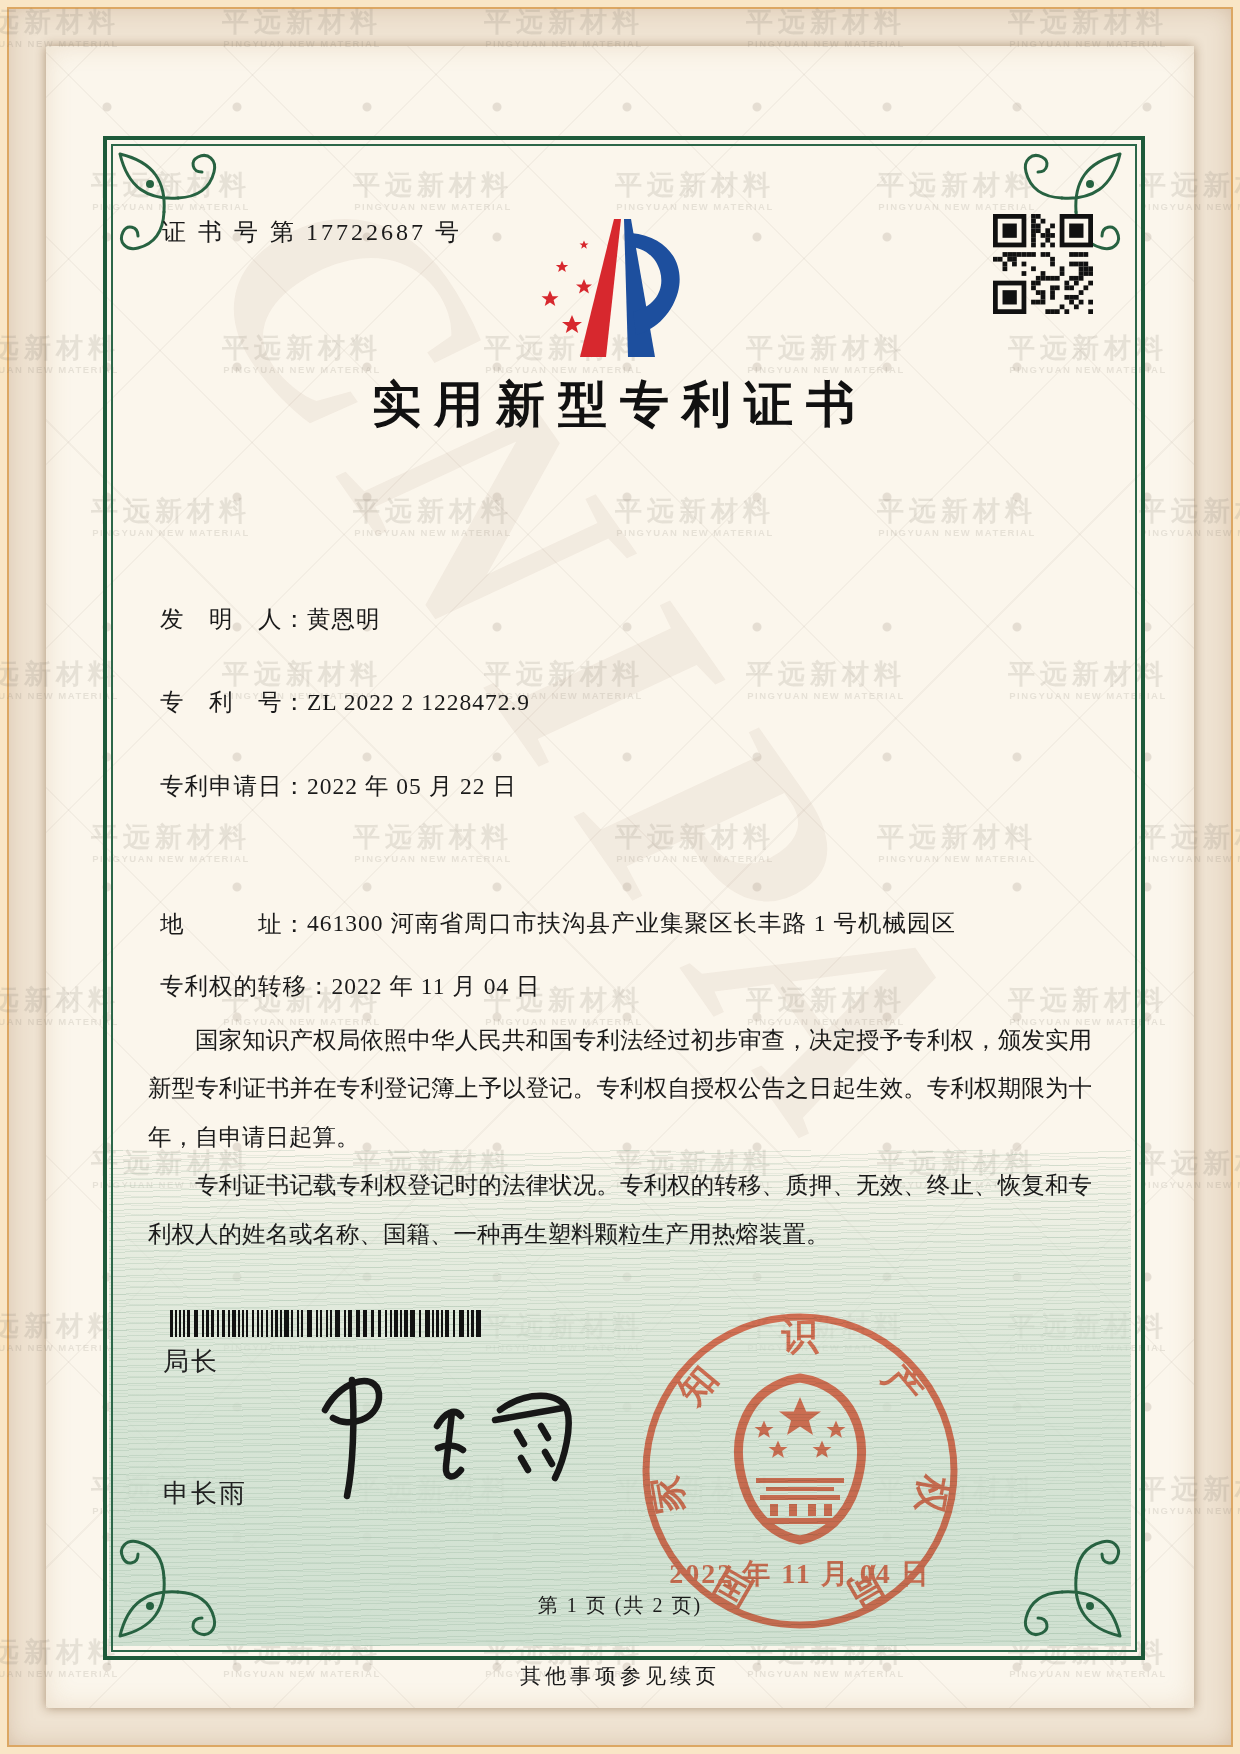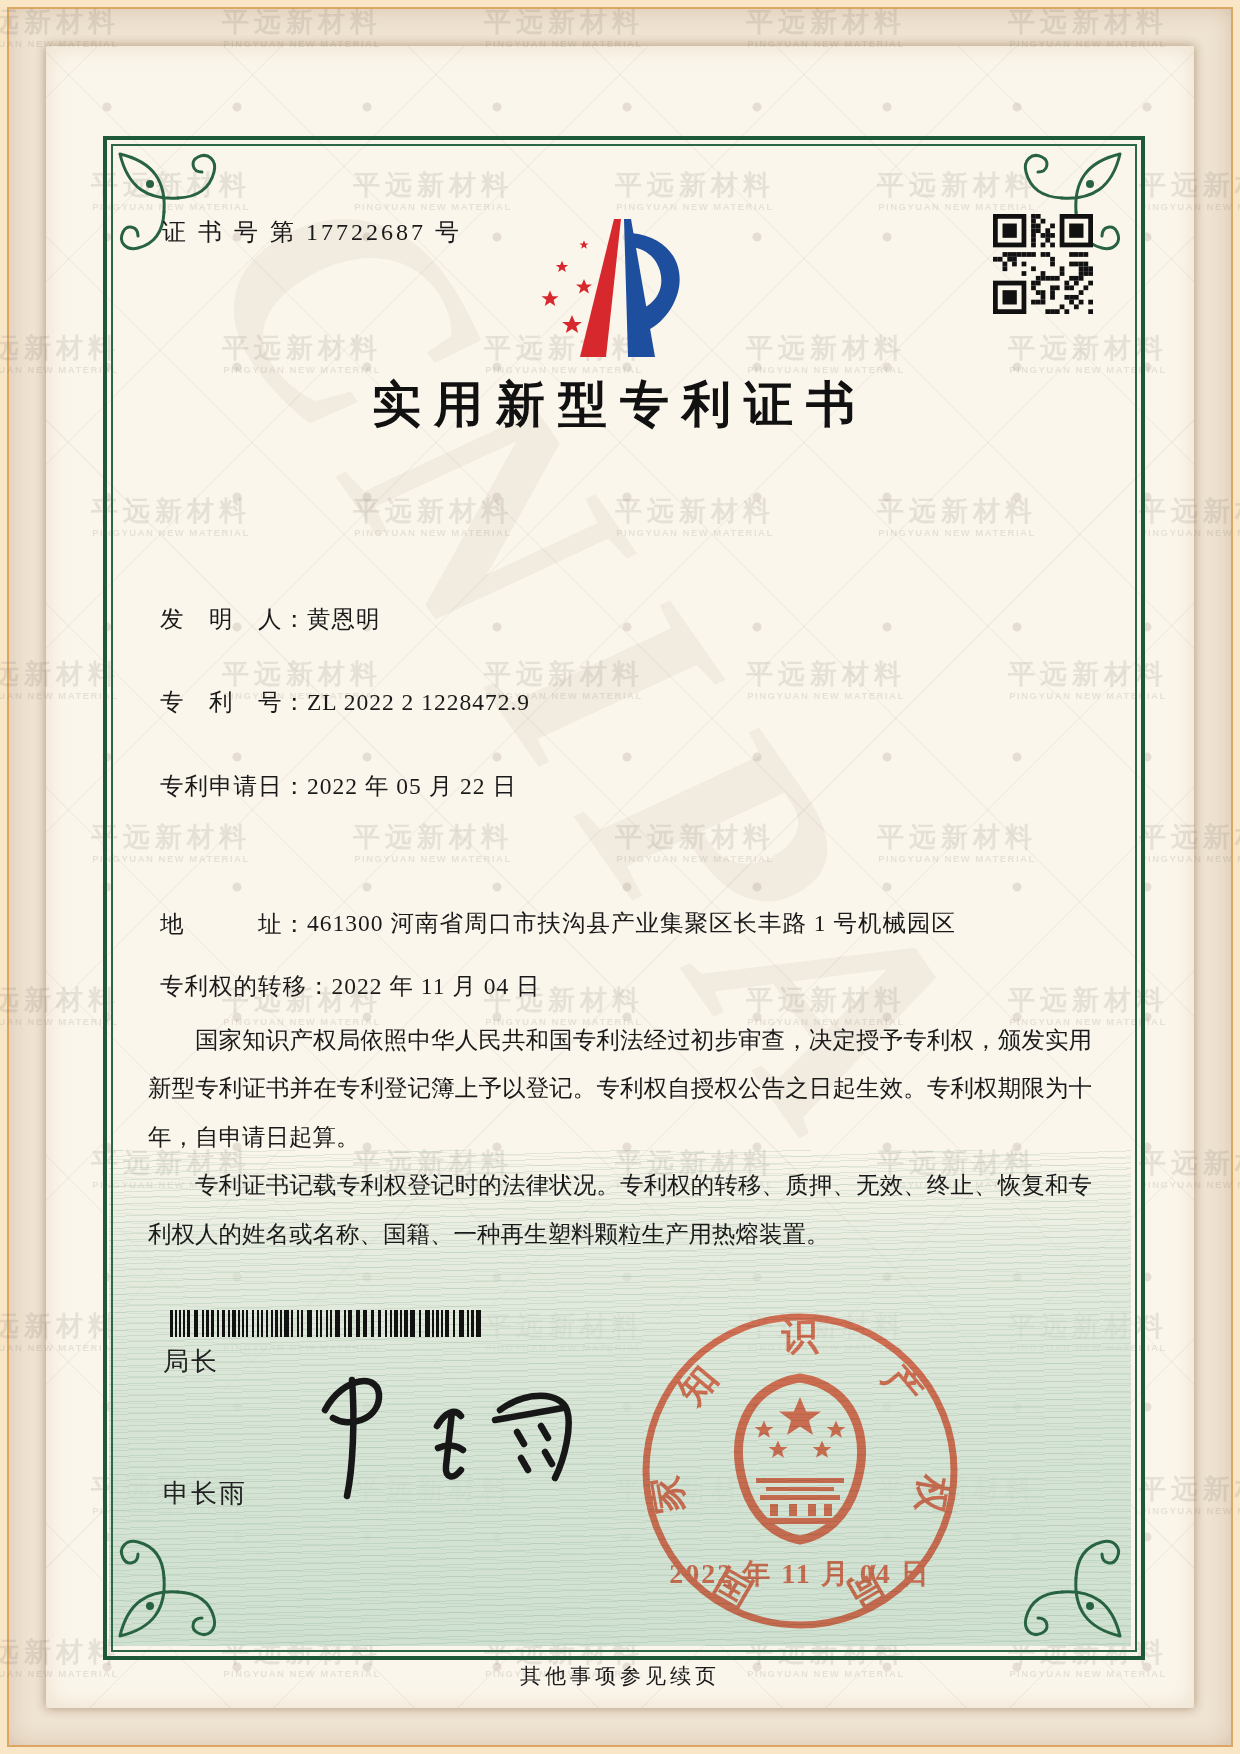--- a/index.html
+++ b/index.html
@@ -642,15 +642,16 @@
             <rect x="-11" y="48" width="8" height="12"></rect>
           <rect x="8" y="48" width="8" height="12"></rect>
             <rect x="24" y="48" width="8" height="12"></rect>
           <rect x="-36" y="62" width="72" height="6"></rect>
         </g>
       </g>
       <text x="0" y="127" stroke="none" font-size="28" letter-spacing="2" text-anchor="middle" font-weight="bold">2022 年 11 月 04 日</text>
     </g>
   </svg>
 
+  <div class="abs pagenum">第 1 页 (共 2 页)</div>
   <div class="abs note">其他事项参见续页</div>
 
 </div>
 
 </body></html>

